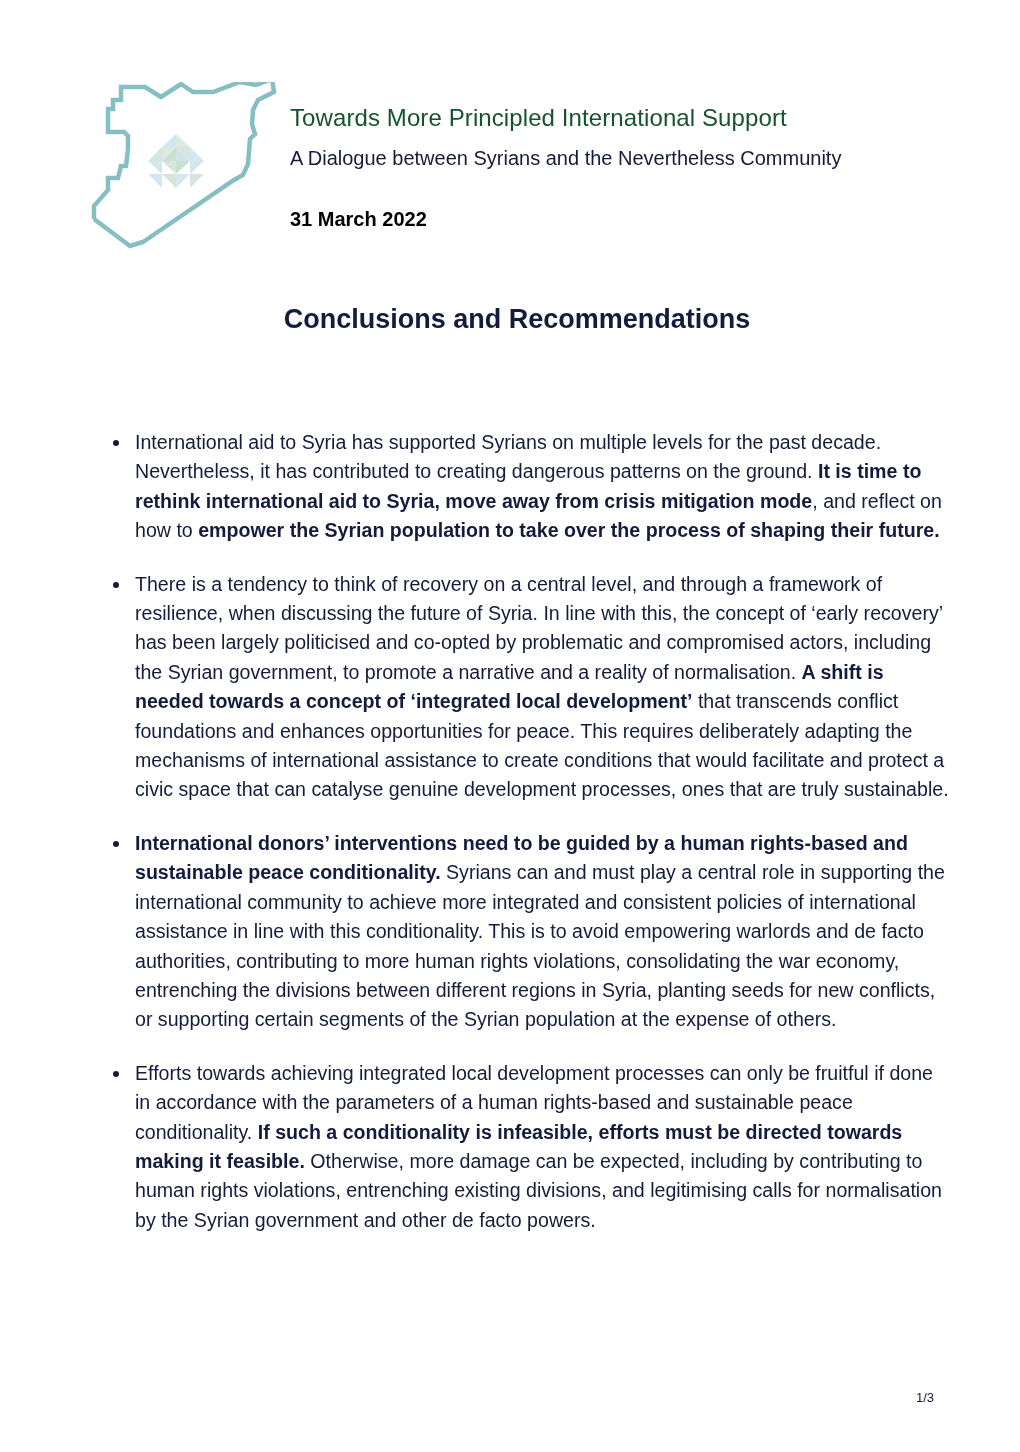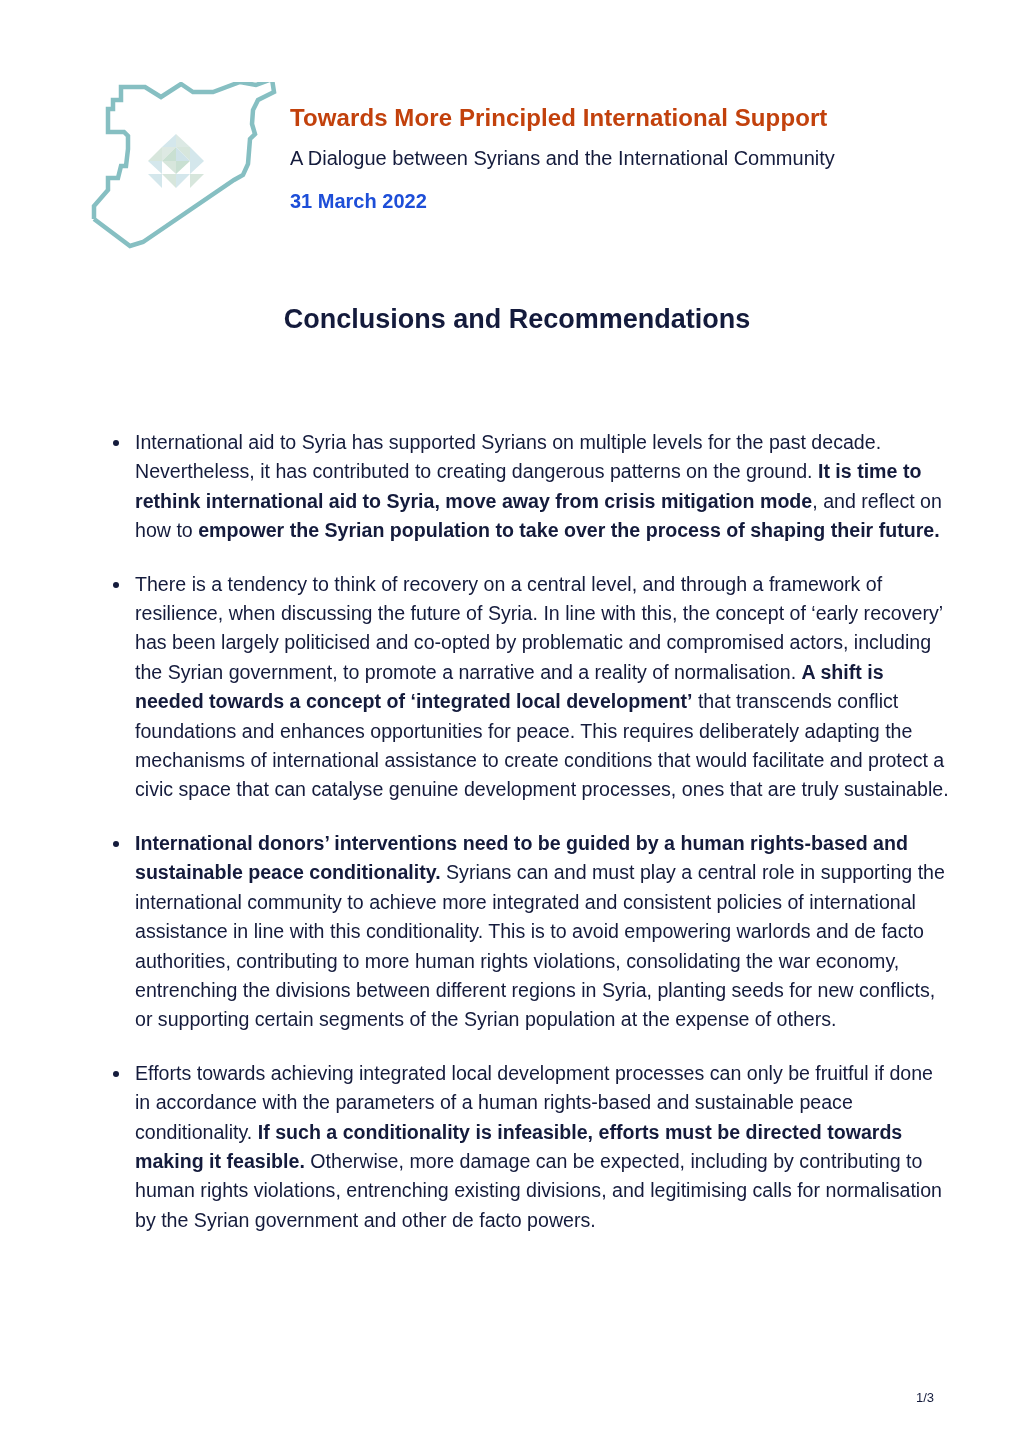--- a/index.html
+++ b/index.html
@@ -3,23 +3,23 @@
   <meta charset="utf-8">
   <style>
     html, body { margin: 0; padding: 0; background: #ffffff; }
     body {
       width: 1020px; height: 1452px; position: relative; overflow: hidden;
       font-family: "Liberation Sans", "DejaVu Sans", sans-serif;
       color: #141b3c;
     }
     .logo { position: absolute; left: 88px; top: 82px; width: 192px; height: 172px; }
     .header-block { position: absolute; left: 290px; top: 100px; width: 680px; }
-    .doc-title { font-size: 24px; font-weight: bold; color: #c2410c; margin: 0; letter-spacing: 0.1px; line-height: 36px; }
+    .doc-title { font-size: 24px; font-weight: normal; color: #14532d; margin: 0; letter-spacing: 0.1px; line-height: 36px; }
     .doc-subtitle { font-size: 20px; color: #141b3c; margin: 6px 0 0 0; line-height: 32px; }
-    .doc-date { font-size: 20px; font-weight: bold; color: #1d4ed8; margin: 13px 0 0 0; line-height: 28px; }
+    .doc-date { font-size: 20px; font-weight: bold; color: #000000; margin: 31px 0 0 0; line-height: 28px; }
     .section-title {
       position: absolute; left: 0; width: 1034px; top: 300px; text-align: center;
       font-size: 27px; font-weight: bold; color: #141b3c; margin: 0; line-height: 38px;
     }
     .bullets { position: absolute; left: 106px; top: 423px; width: 840px; margin: 5px; padding: 0; list-style: none; }
     .bullet-item { position: relative; padding-left: 24px; font-size: 19.6px; line-height: 29.4px; margin-bottom: 24px; color: #141b3c; }
     .bullet-dot { position: absolute; left: 2px; top: 12px; width: 6px; height: 6px; border-radius: 50%; background: #141b3c; }
     .bullet-item b { font-weight: bold; }
     .page-number { position: absolute; right: 86px; top: 1390px; font-size: 13px; color: #141b3c; text-align: center; }
   </style>
@@ -43,21 +43,21 @@
     <polygon points="42,27 56,27 42,40" fill="#d4e7ec"></polygon>
     <polygon points="0,40 14,40 14,54" fill="#d4e7ec"></polygon>
     <polygon points="14,40 28,40 28,54" fill="#d7e6dc"></polygon>
     <polygon points="28,40 42,40 28,54" fill="#d4e7ec"></polygon>
     <polygon points="42,40 56,40 42,54" fill="#d7e6dc"></polygon>
   </g>
 </svg>
 
 <div class="header-block">
   <h1 class="doc-title">Towards More Principled International Support</h1>
-  <p class="doc-subtitle">A Dialogue between Syrians and the International Community</p>
+  <p class="doc-subtitle">A Dialogue between Syrians and the Nevertheless Community</p>
   <p class="doc-date">31 March 2022</p>
 </div>
 
 <h2 class="section-title">Conclusions and Recommendations</h2>
 
 <ul class="bullets">
   <li class="bullet-item"><span class="bullet-dot"></span><span class="bullet-text"><span>International aid to Syria has supported Syrians on multiple levels for the past decade. Nevertheless, it has contributed to creating dangerous patterns on the ground. </span><b>It is time to rethink international aid to Syria, move away from crisis mitigation mode</b><span>, and reflect on how to </span><b>empower the Syrian population to take over the process of shaping their future.</b></span></li>
   <li class="bullet-item"><span class="bullet-dot"></span><span class="bullet-text"><span>There is a tendency to think of recovery on a central level, and through a framework of resilience, when discussing the future of Syria. In line with this, the concept of ‘early recovery’ has been largely politicised and co-opted by problematic and compromised actors, including the Syrian government, to promote a narrative and a reality of normalisation. </span><b>A shift is needed towards a concept of ‘integrated local development’</b><span> that transcends conflict foundations and enhances opportunities for peace. This requires deliberately adapting the mechanisms of international assistance to create conditions that would facilitate and protect a civic space that can catalyse genuine development processes, ones that are truly sustainable.</span></span></li>
   <li class="bullet-item"><span class="bullet-dot"></span><span class="bullet-text"><b>International donors’ interventions need to be guided by a human rights-based and sustainable peace conditionality.</b><span> Syrians can and must play a central role in supporting the international community to achieve more integrated and consistent policies of international assistance in line with this conditionality. This is to avoid empowering warlords and de facto authorities, contributing to more human rights violations, consolidating the war economy, entrenching the divisions between different regions in Syria, planting seeds for new conflicts, or supporting certain segments of the Syrian population at the expense of others.</span></span></li>
   <li class="bullet-item"><span class="bullet-dot"></span><span class="bullet-text"><span>Efforts towards achieving integrated local development processes can only be fruitful if done in accordance with the parameters of a human rights-based and sustainable peace conditionality. </span><b>If such a conditionality is infeasible, efforts must be directed towards making it feasible.</b><span> Otherwise, more damage can be expected, including by contributing to human rights violations, entrenching existing divisions, and legitimising calls for normalisation by the Syrian government and other de facto powers.</span></span></li>

